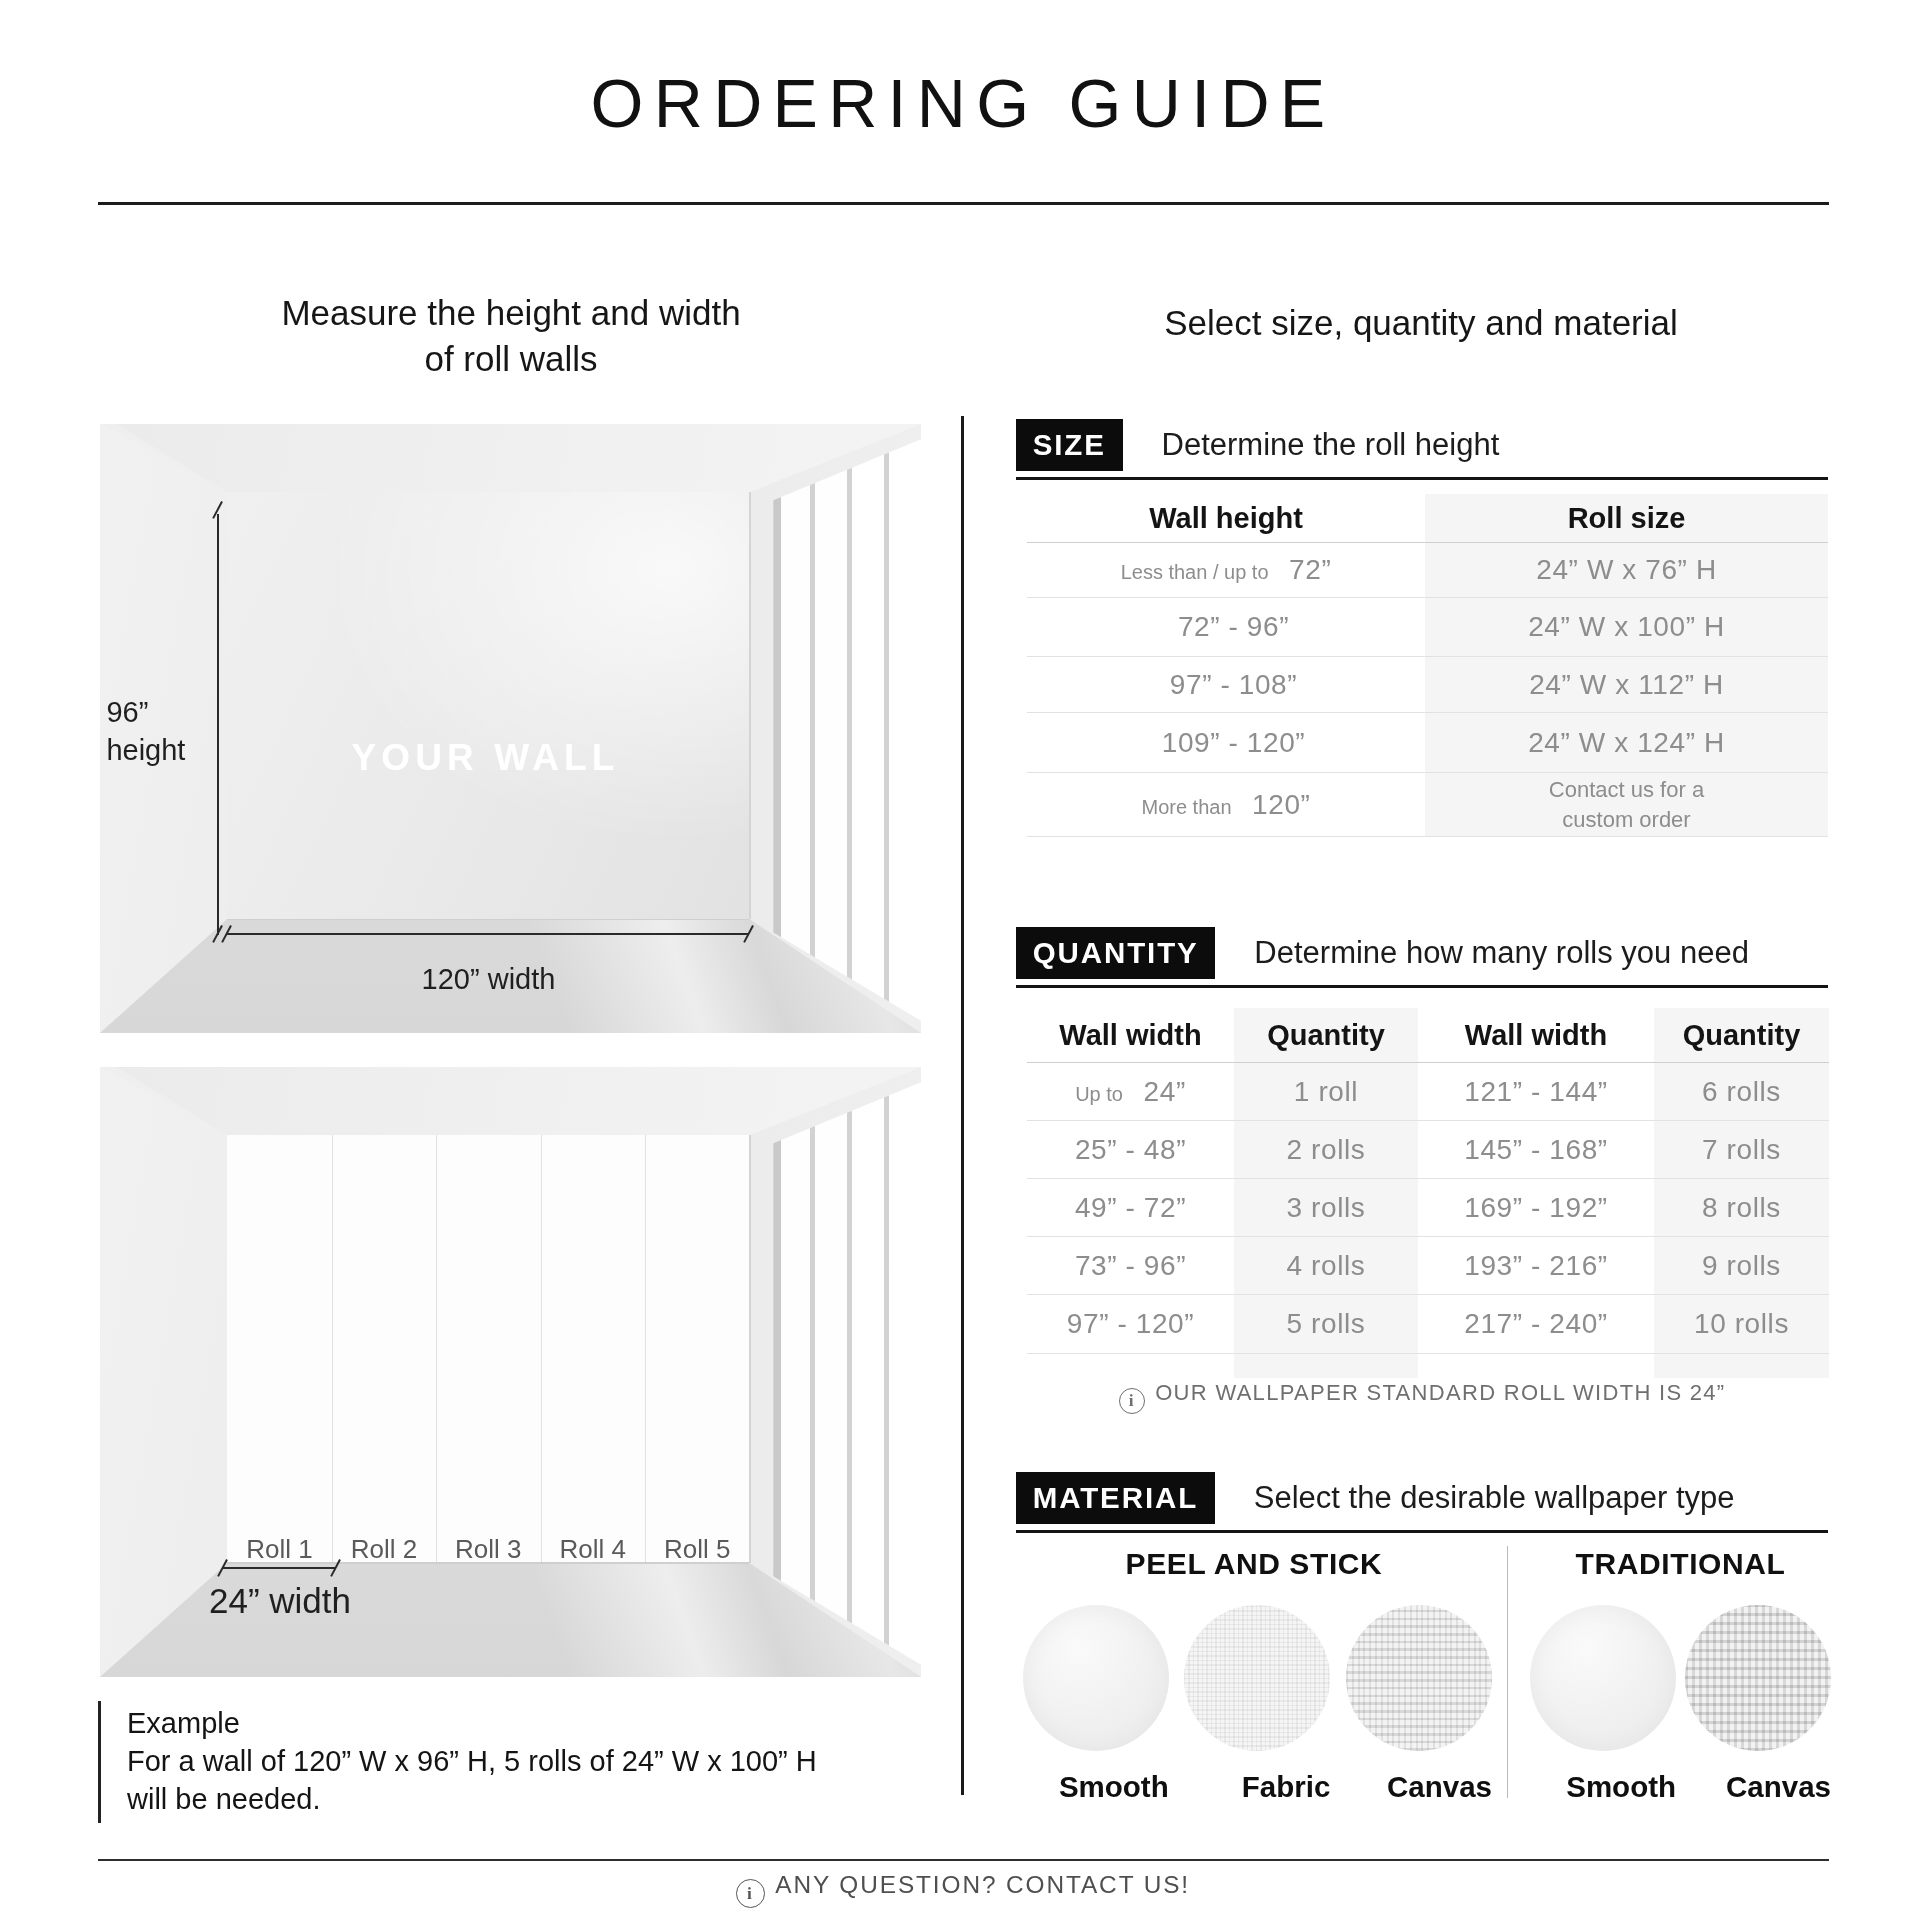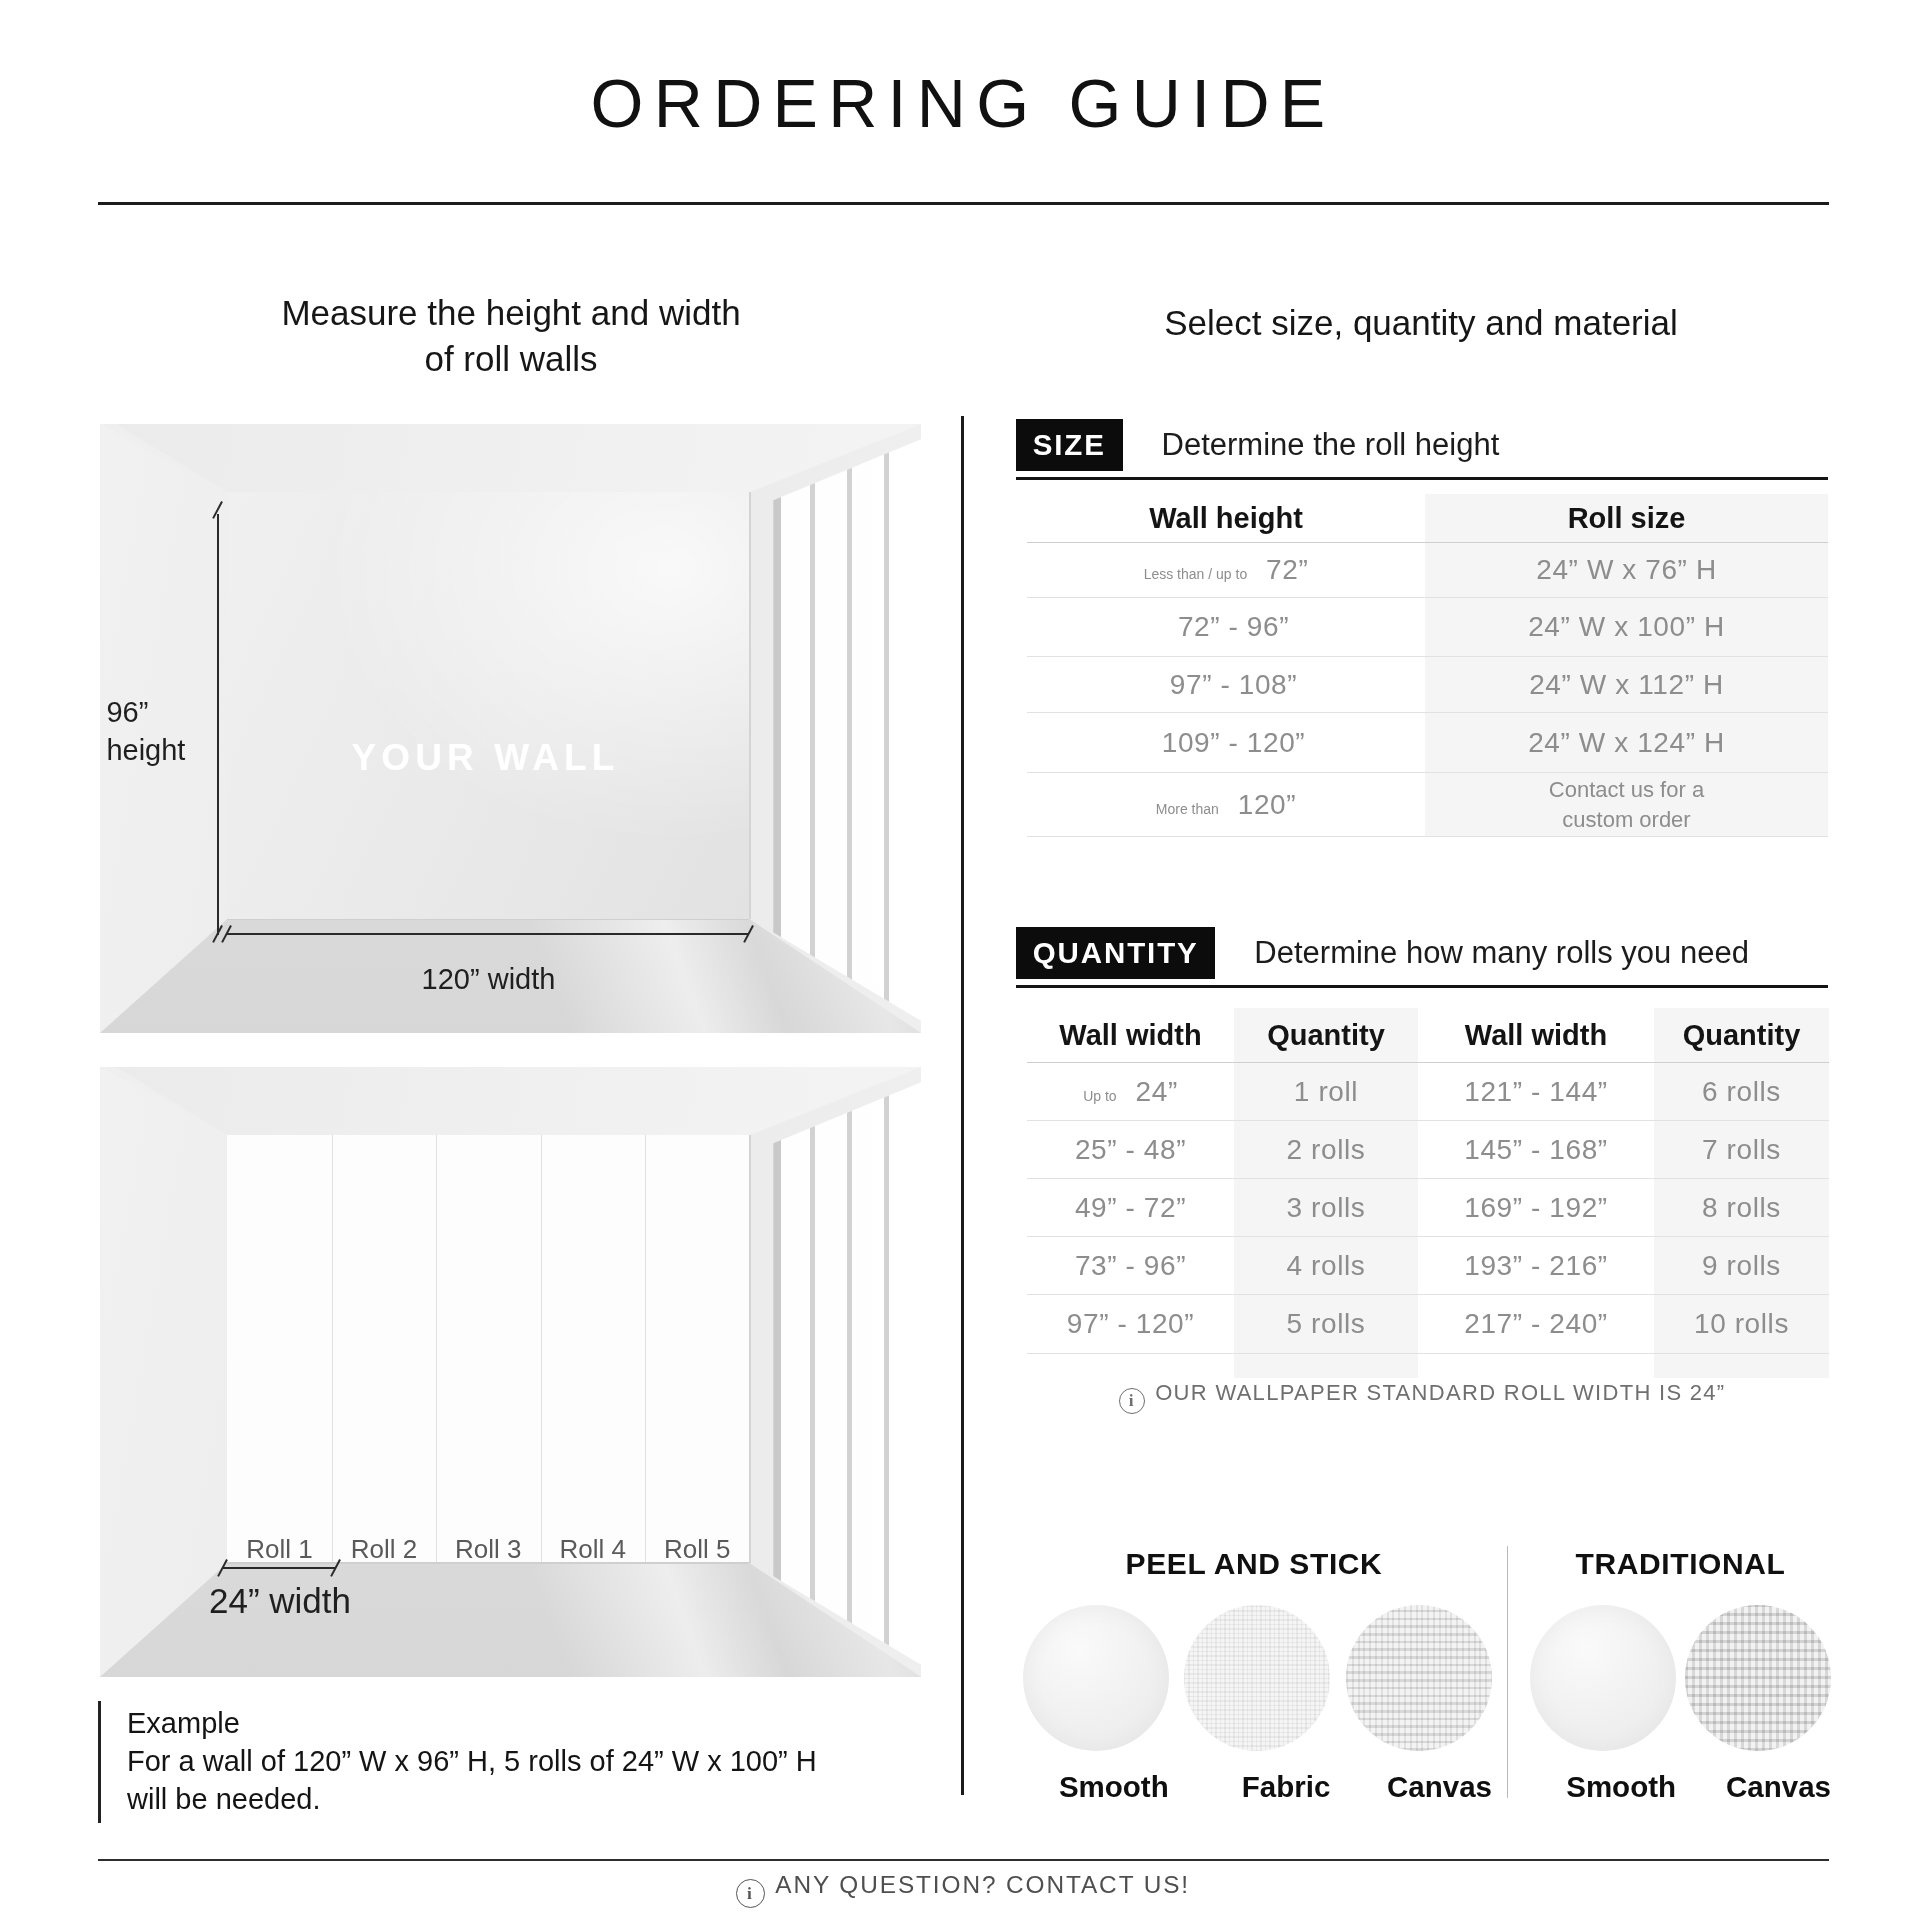--- a/index.html
+++ b/index.html
@@ -70,21 +70,21 @@
   #size-head{top:419px;}
   #quantity-head{top:927px;}
   #material-head{top:1472px;}
 
   .grid-table{position:absolute;left:1027px;width:801px;display:grid;}
   .cell{display:flex;align-items:center;justify-content:center;text-align:center;
         border-bottom:1.3px solid #e2e2e2;}
   .cell.th{font-weight:700;font-size:29px;color:#141414;border-bottom:1.3px solid #cfcfcf;}
   .cell.gray{background:#f5f5f5;}
   .cell .val{font-size:28px;color:#8d8d8d;letter-spacing:0.6px;}
-  .cell .pre{font-size:14px;color:#8d8d8d;margin-right:15px;}
+  .cell .pre{font-size:20px;color:#8d8d8d;margin-right:15px;}
   .cell.small2{flex-direction:column;font-size:22px;line-height:1.35;color:#8d8d8d;}
   .cell.spacer{border-bottom:none;}
   .size-table{top:494px;grid-template-columns:398px 403px;
               grid-template-rows:49px 55px 59px 56px 60px 64px;}
   .qty-table{top:1008px;grid-template-columns:207px 184px 236px 175px;
              grid-template-rows:55px 58px 58px 58px 58px 59px 24.4px;}
 
   .qty-note{position:absolute;left:1016px;top:1380px;width:812px;text-align:center;
             font-size:22px;letter-spacing:1.3px;color:#6f6f6f;}
   .info-icon{display:inline-flex;width:24.4px;height:24.4px;border:1.9px solid #6f6f6f;border-radius:50%;
@@ -332,20 +332,24 @@
     <div class="cell spacer"></div>
     <div class="cell gray spacer"></div>
     <div class="cell spacer"></div>
     <div class="cell gray spacer"></div>
   </div>
 
   <div class="qty-note">
     <span class="info-icon">i</span><span>OUR WALLPAPER STANDARD ROLL WIDTH IS 24”</span>
   </div>
 
+  <div class="section-head" id="material-head">
+    <span class="badge">MATERIAL</span>
+    <span class="subtitle">Select the desirable wallpaper type</span>
+  </div>
 
   <div class="material">
     <div class="mat-divider"></div>
 
     <div class="mat-group" id="group-ps">
       <div class="group-name">PEEL AND STICK</div>
       <div class="options">
         <div class="option">
           <div class="swatch tex-smooth"></div>
           <div class="option-label">Smooth</div>

